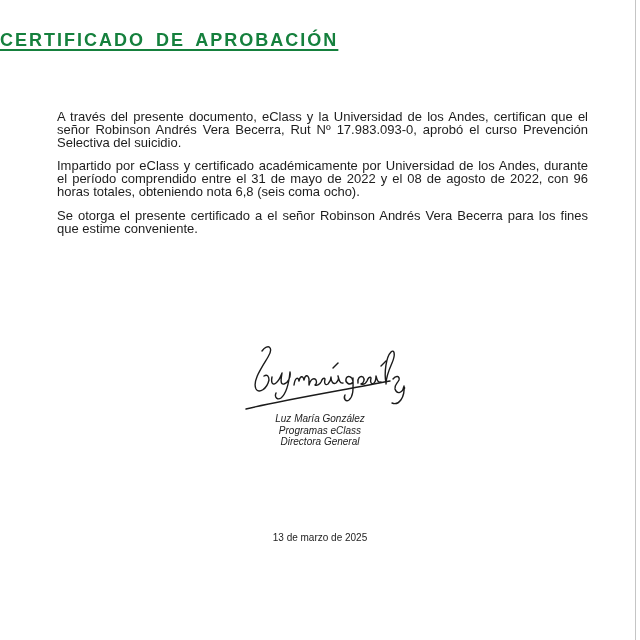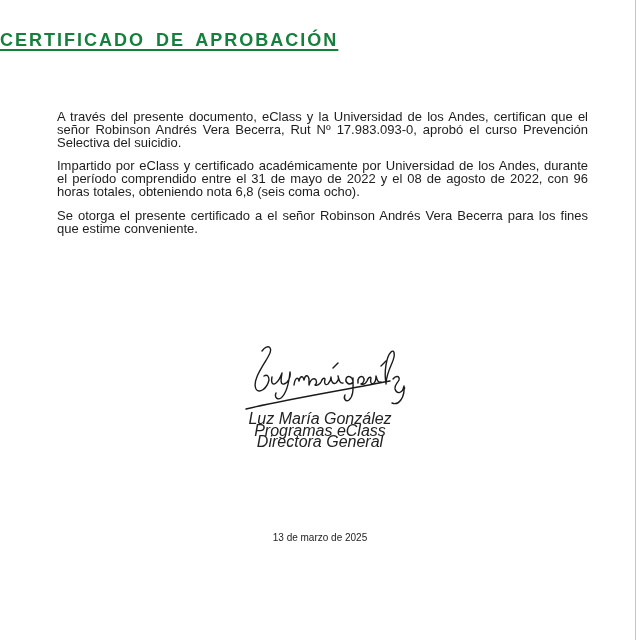--- a/index.html
+++ b/index.html
@@ -36,21 +36,21 @@
   .cert-body p { margin: 0 0 11px 0; }
   .signature-svg {
     position: absolute;
     left: 238px; top: 341px;
   }
   .signer-block {
     position: absolute;
     top: 413px; left: 0; width: 100%;
     text-align: center;
     font-style: italic;
-    font-size: 16px;
+    font-size: 10px;
     line-height: 11.5px;
     color: #222222;
   }
   .cert-date {
     position: absolute;
     top: 532px; left: 0; width: 100%;
     text-align: center;
     font-size: 10px;
     color: #1d1d1d;
   }

